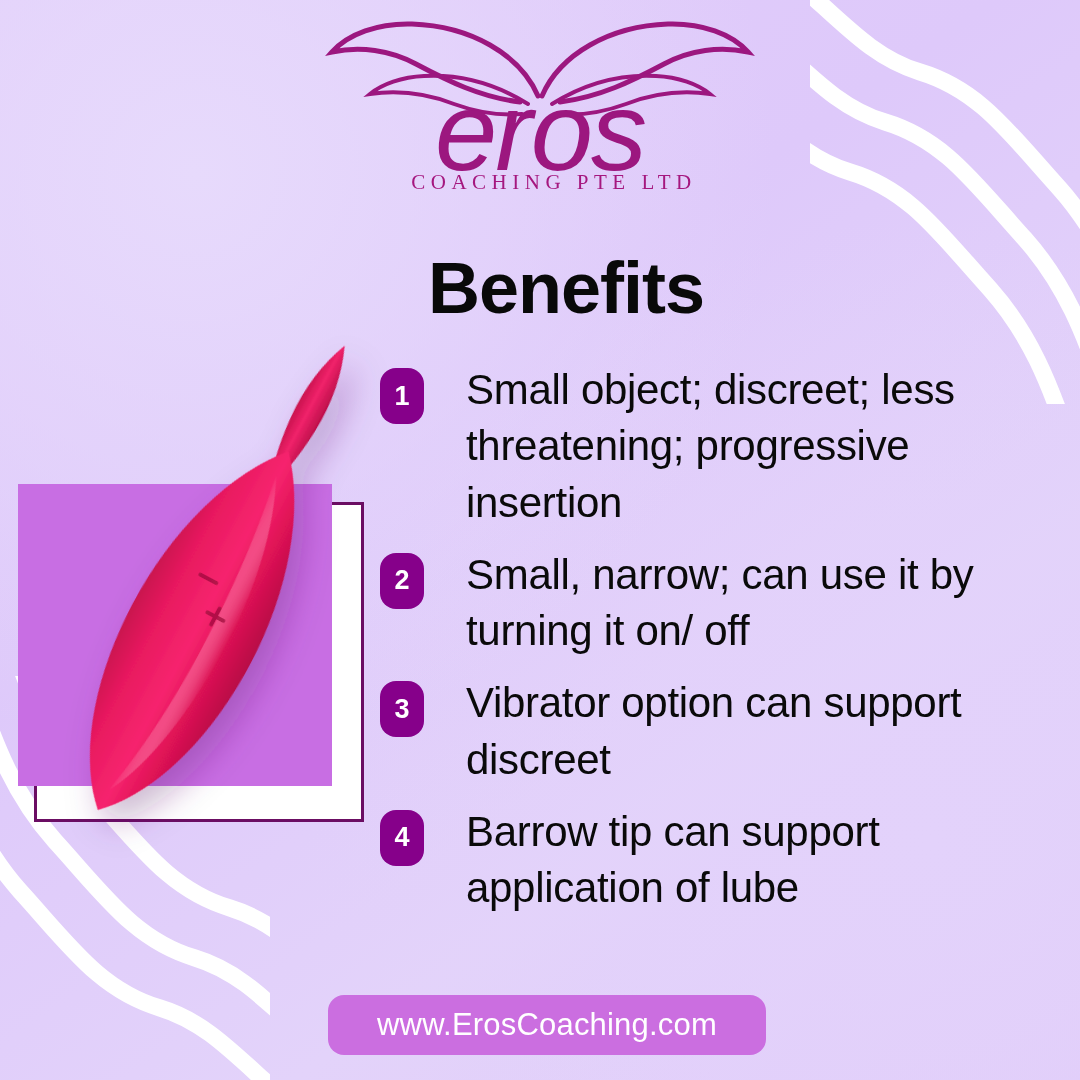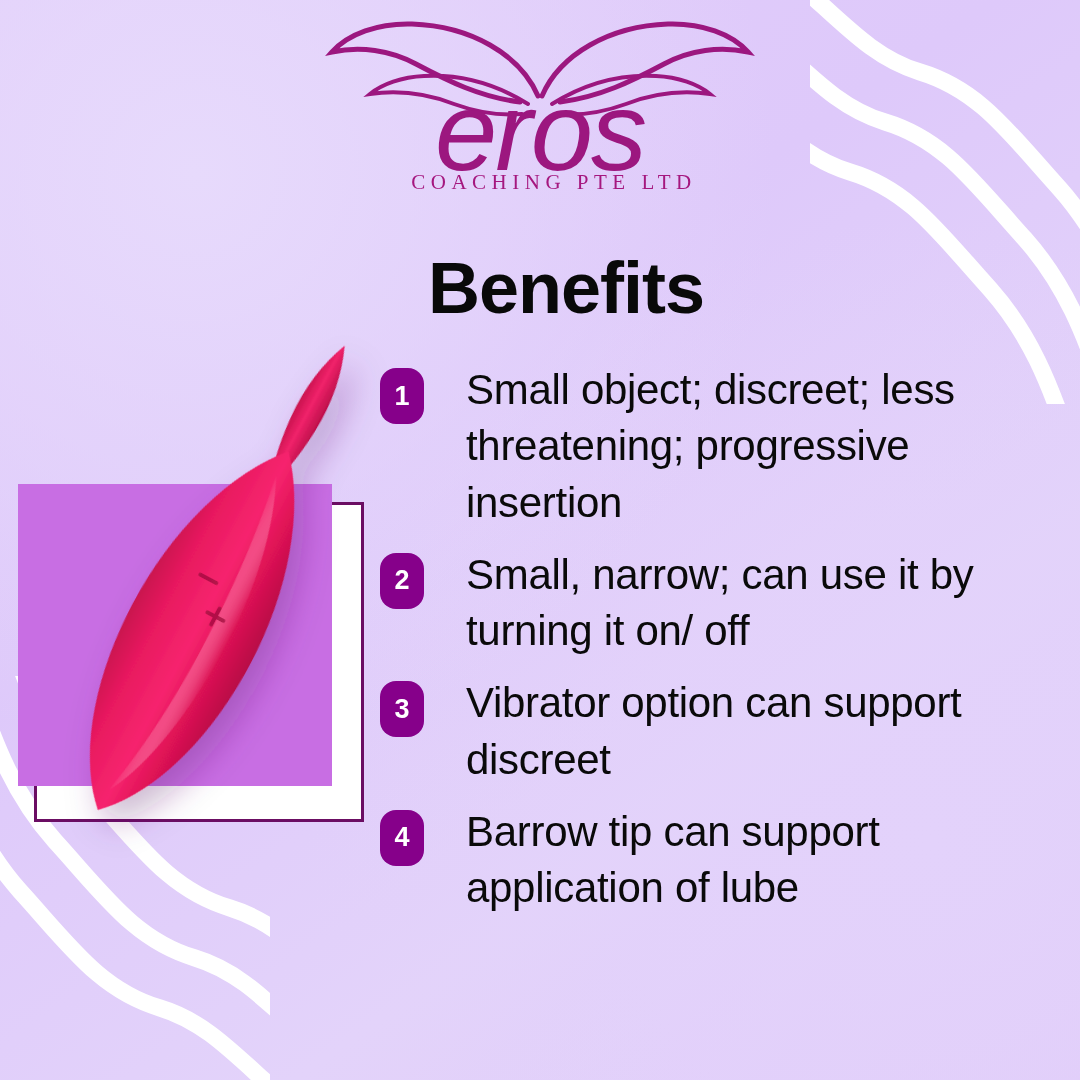--- a/index.html
+++ b/index.html
@@ -267,14 +267,15 @@
     <div class="benefit">
       <div class="badge">3</div>
       <div class="benefit-text">Vibrator option can support discreet</div>
     </div>
     <div class="benefit">
       <div class="badge">4</div>
       <div class="benefit-text">Barrow tip can support application of lube</div>
     </div>
   </div>
 
+  <div class="url-pill">www.ErosCoaching.com</div>
 
 </div>
 
 </body></html>

